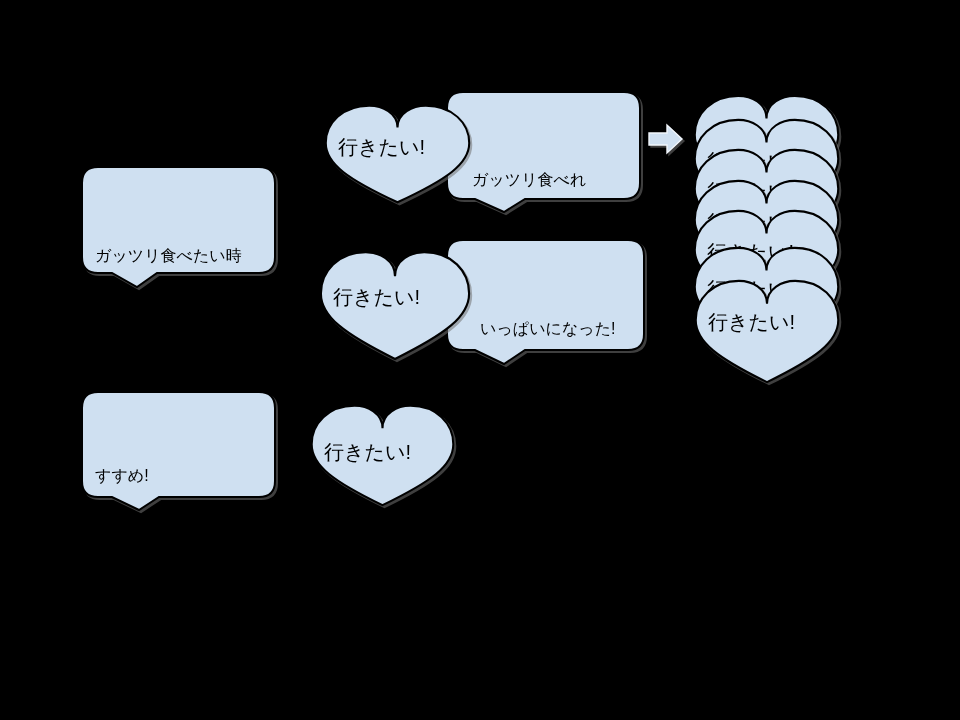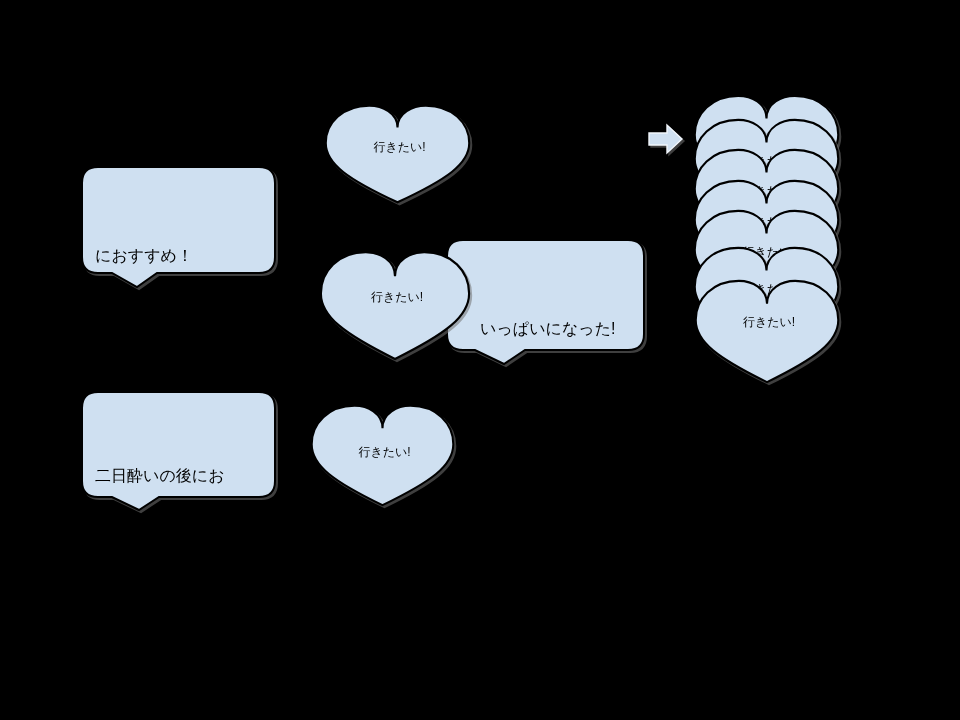--- a/index.html
+++ b/index.html
@@ -5,53 +5,62 @@
   html,body{margin:0;padding:0;background:#000;}
   .canvas{
     position:relative;width:960px;height:720px;background:#000000;overflow:hidden;
     font-family:"Liberation Sans","DejaVu Sans",sans-serif;color:#000000;
   }
   .shape{position:absolute;}
   .shape svg{position:absolute;left:0;top:0;display:block;
     filter:drop-shadow(2px 2px 0px rgba(115,115,115,0.55));}
   .btext{position:absolute;font-size:16px;line-height:23px;white-space:pre;}
   .btext div{white-space:pre;}
-  .heart-label{position:absolute;left:2px;width:100%;text-align:center;
-    font-size:12px;line-height:20px;white-space:nowrap;}
+  .heart-label{position:absolute;left:16px;width:100%;text-align:left;
+    font-size:20px;line-height:20px;white-space:nowrap;}
 </style>
 </head>
 <body>
 
 <div class="canvas">
 
   <div class="shape" style="left:80px;top:165px;width:197px;height:130px">
     <svg width="197" height="130" viewBox="-2 -2 197 130">
       <path d="M16 0 H177 Q193 0 193 16 V90 Q193 106 177 106 H75 L55 120 L30 106 H16 Q0 106 0 90 V16 Q0 0 16 0 Z" fill="#cfe0f1" stroke="#000000" stroke-width="2"></path>
     </svg>
     <div class="btext" style="left:15px;top:33px">
+      <div>ガッツリ食べたい時</div>
       <div>におすすめ！</div>
     </div>
   </div>
 
+  <div class="shape" style="left:445px;top:90px;width:197px;height:128px">
+    <svg width="197" height="128" viewBox="-2 -2 197 128">
+      <path d="M16 0 H177 Q193 0 193 16 V91 Q193 107 177 107 H78 L57 120 L28 107 H16 Q0 107 0 91 V16 Q0 0 16 0 Z" fill="#cfe0f1" stroke="#000000" stroke-width="2"></path>
+    </svg>
+    <div class="btext" style="left:0;top:32px">
+      <div style="margin-left:27px">ガッツリ食べれ</div>
+      <div style="margin-left:5px">た！</div>
+    </div>
+  </div>
 
   <div class="shape" style="left:445px;top:238px;width:201px;height:132px">
     <svg width="201" height="132" viewBox="-2 -2 201 132">
       <path d="M16 0 H181 Q197 0 197 16 V94 Q197 110 181 110 H78 L57 124 L28 110 H16 Q0 110 0 94 V16 Q0 0 16 0 Z" fill="#cfe0f1" stroke="#000000" stroke-width="2"></path>
     </svg>
     <div class="btext" style="left:35px;top:33px">
       <div>いっぱいになった!</div>
     </div>
   </div>
 
   <div class="shape" style="left:80px;top:390px;width:197px;height:128px">
     <svg width="197" height="128" viewBox="-2 -2 197 128">
       <path d="M16 0 H177 Q193 0 193 16 V89 Q193 105 177 105 H77 L57 118 L30 105 H16 Q0 105 0 89 V16 Q0 0 16 0 Z" fill="#cfe0f1" stroke="#000000" stroke-width="2"></path>
     </svg>
     <div class="btext" style="left:15px;top:28px">
-      <div>二日酔いの後にお</div>
       <div>すすめ!</div>
     </div>
   </div>
 
   <div class="shape" style="left:322px;top:103px;width:151px;height:102px">
     <svg width="151" height="102" viewBox="0 0 160 112" preserveAspectRatio="none">
       <path d="M80 27 C80 11 64 3 50 3 C22 3 4 22 4 44 C4 67 28 84 80 109 C132 84 156 67 156 44 C156 22 138 3 110 3 C96 3 80 11 80 27 Z" fill="#cfe0f1" stroke="#000000" stroke-width="2.2"></path>
     </svg>
     <span class="heart-label" style="top:34px">行きたい!</span>
   </div>

